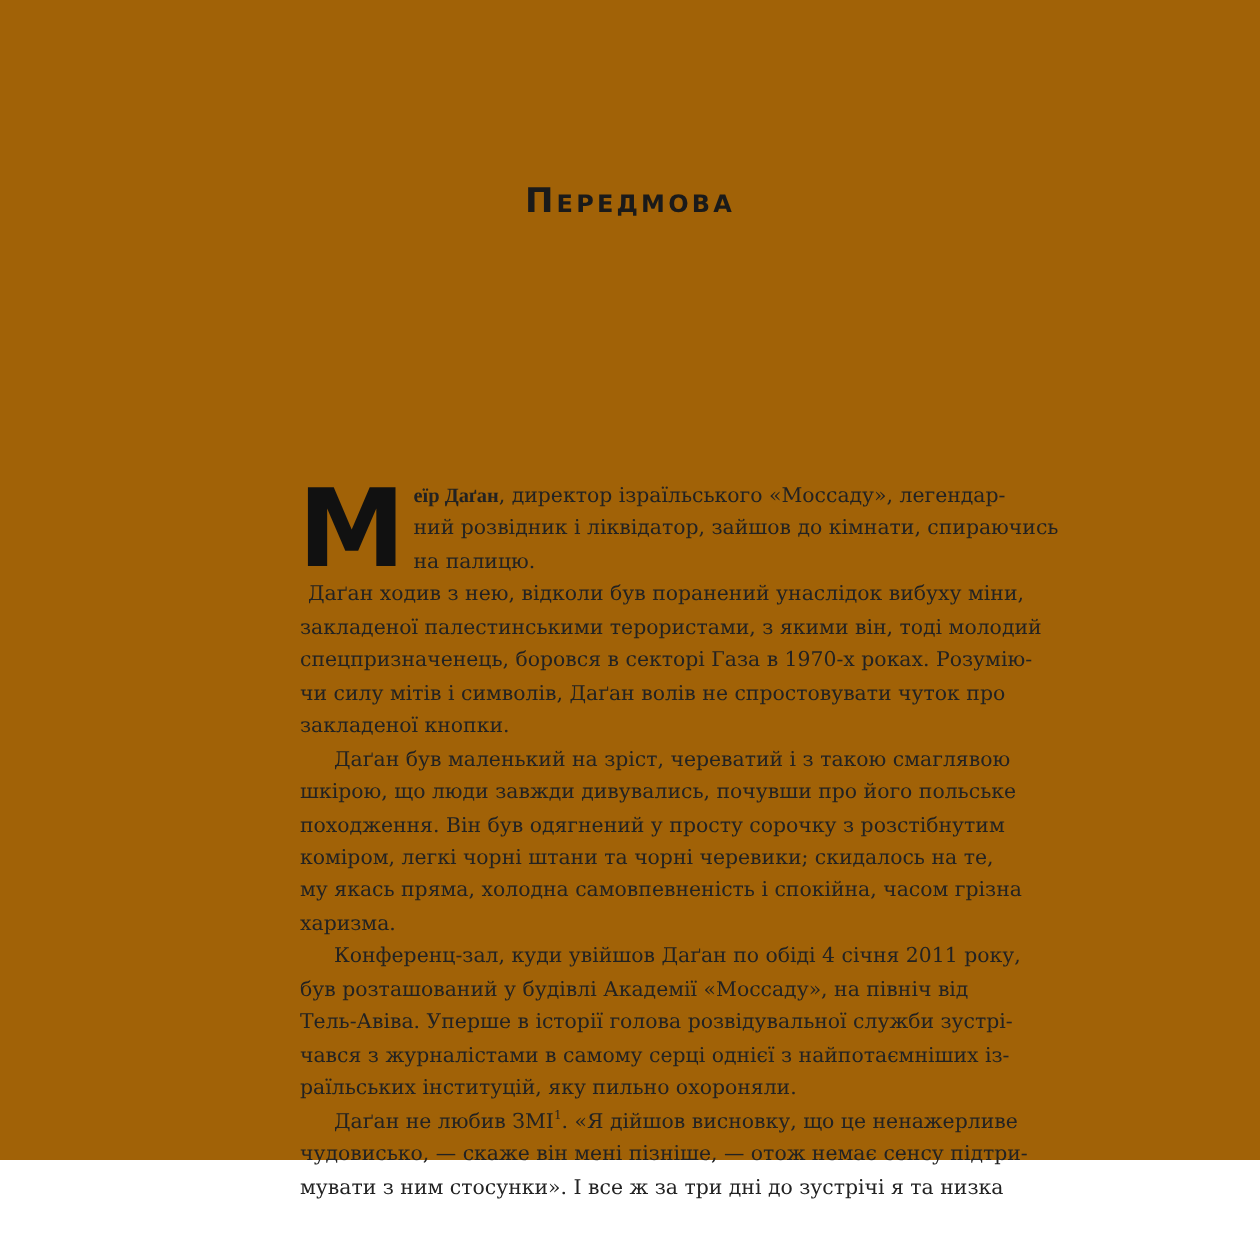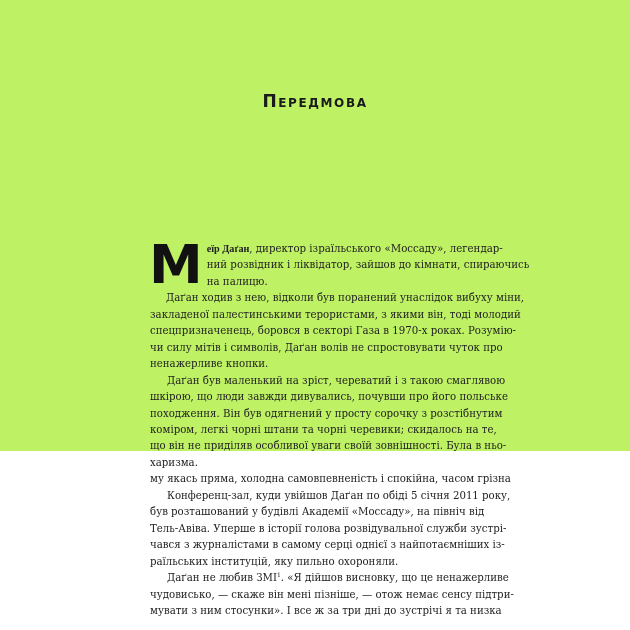--- a/index.html
+++ b/index.html
@@ -1,17 +1,17 @@
 <!DOCTYPE html>
 <html><head>
 <meta charset="utf-8">
 <style>
   html, body { margin:0; padding:0; background:#ffffff; }
   body { width:630px; height:630px; position:relative; overflow:hidden; }
-  .page { position:absolute; left:0; top:0; width:630px; height:451px; background:#bef264; }
+  .page { position:absolute; left:0; top:0; width:630px; height:580px; background:#a16207; }
   .title {
     position:absolute; left:0; width:630px; top:91px; text-align:center;
     font-family:"DejaVu Sans", sans-serif; font-weight:bold; font-size:17px;
     letter-spacing:1.6px; color:#1a1a1a; font-variant:small-caps;
   }
   .body {
     position:absolute; left:150px; top:241px; width:334px;
     font-family:"DejaVu Serif", serif; font-size:10.2px; line-height:16.45px;
     color:#222; text-align:justify; hyphens:manual;
   }
@@ -30,39 +30,38 @@
 
 <div class="page">
   <div class="title">Передмова</div>
 
   <div class="body">
     <p>
       <span class="dropcap">М</span>
       <span class="ln"><span class="lead">еїр Даґан</span><span>, директор ізраїльського «Моссаду», легендар-</span></span>
       <span class="ln">ний розвідник і ліквідатор, зайшов до кімнати, спираючись</span>
       <span class="ln last">на палицю.</span>
-      <span class="ln" style="clear:both;margin-left:16px">Даґан ходив з нею, відколи був поранений унаслідок вибуху міни,</span>
+      <span class="ln" style="clear:both;margin-left:4px">Даґан ходив з нею, відколи був поранений унаслідок вибуху міни,</span>
       <span class="ln">закладеної палестинськими терористами, з якими він, тоді молодий</span>
       <span class="ln">спецпризначенець, боровся в секторі Газа в 1970-х роках. Розумію-</span>
       <span class="ln">чи силу мітів і символів, Даґан волів не спростовувати чуток про</span>
-      <span class="ln last">ненажерливе кнопки.</span>
+      <span class="ln last">закладеної кнопки.</span>
     </p>
 
     <p>
       <span class="ln" style="padding-left:17px">Даґан був маленький на зріст, череватий і з такою смаглявою</span>
       <span class="ln">шкірою, що люди завжди дивувались, почувши про його польське</span>
       <span class="ln">походження. Він був одягнений у просту сорочку з розстібнутим</span>
       <span class="ln">коміром, легкі чорні штани та чорні черевики; скидалось на те,</span>
-      <span class="ln">що він не приділяв особливої уваги своїй зовнішності. Була в ньо-</span>
+      <span class="ln">му якась пряма, холодна самовпевненість і спокійна, часом грізна</span>
       <span class="ln last">харизма.</span>
-      <span class="ln">му якась пряма, холодна самовпевненість і спокійна, часом грізна</span>
     </p>
 
     <p>
-      <span class="ln" style="padding-left:17px">Конференц-зал, куди увійшов Даґан по обіді 5 січня 2011 року,</span>
+      <span class="ln" style="padding-left:17px">Конференц-зал, куди увійшов Даґан по обіді 4 січня 2011 року,</span>
       <span class="ln">був розташований у будівлі Академії «Моссаду», на північ від</span>
       <span class="ln">Тель-Авіва. Уперше в історії голова розвідувальної служби зустрі-</span>
       <span class="ln">чався з журналістами в самому серці однієї з найпотаємніших із-</span>
       <span class="ln last">раїльських інституцій, яку пильно охороняли.</span>
     </p>
 
     <p>
       <span class="ln" style="padding-left:17px"><span>Даґан не любив ЗМІ</span><sup>1</sup><span>. «Я дійшов висновку, що це ненажерливе</span></span>
       <span class="ln">чудовисько, — скаже він мені пізніше, — отож немає сенсу підтри-</span>
       <span class="ln">мувати з ним стосунки». І все ж за три дні до зустрічі я та низка</span>

